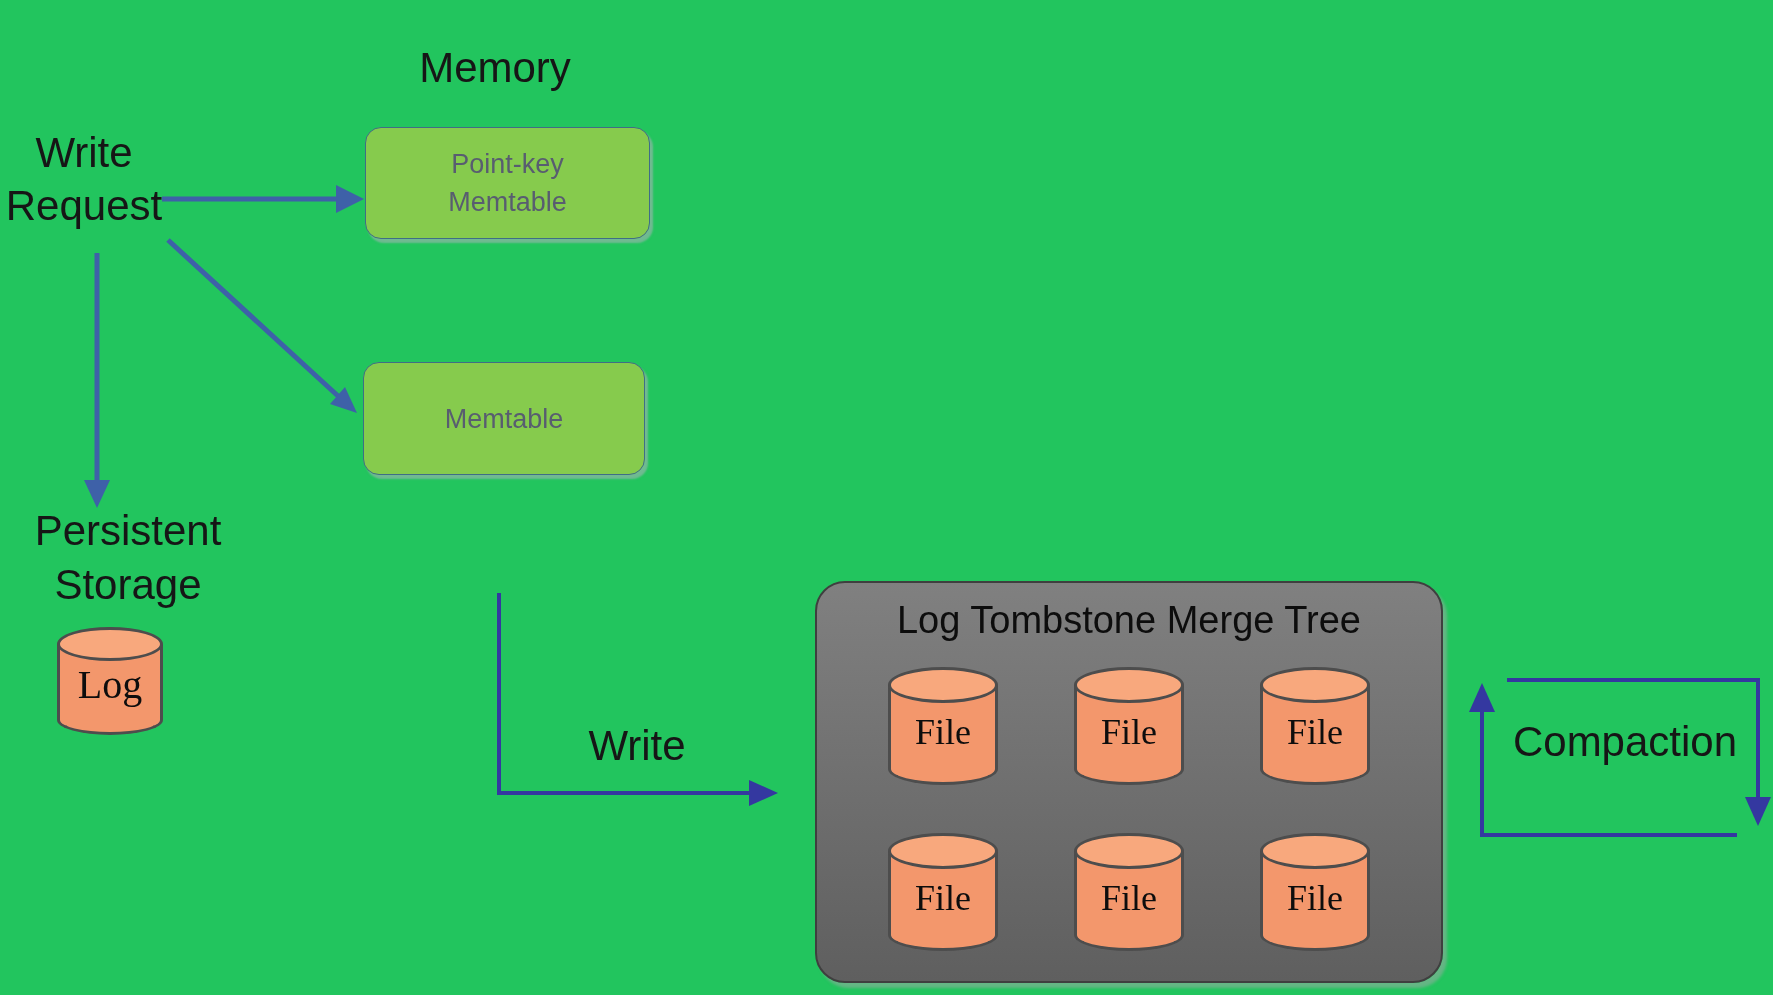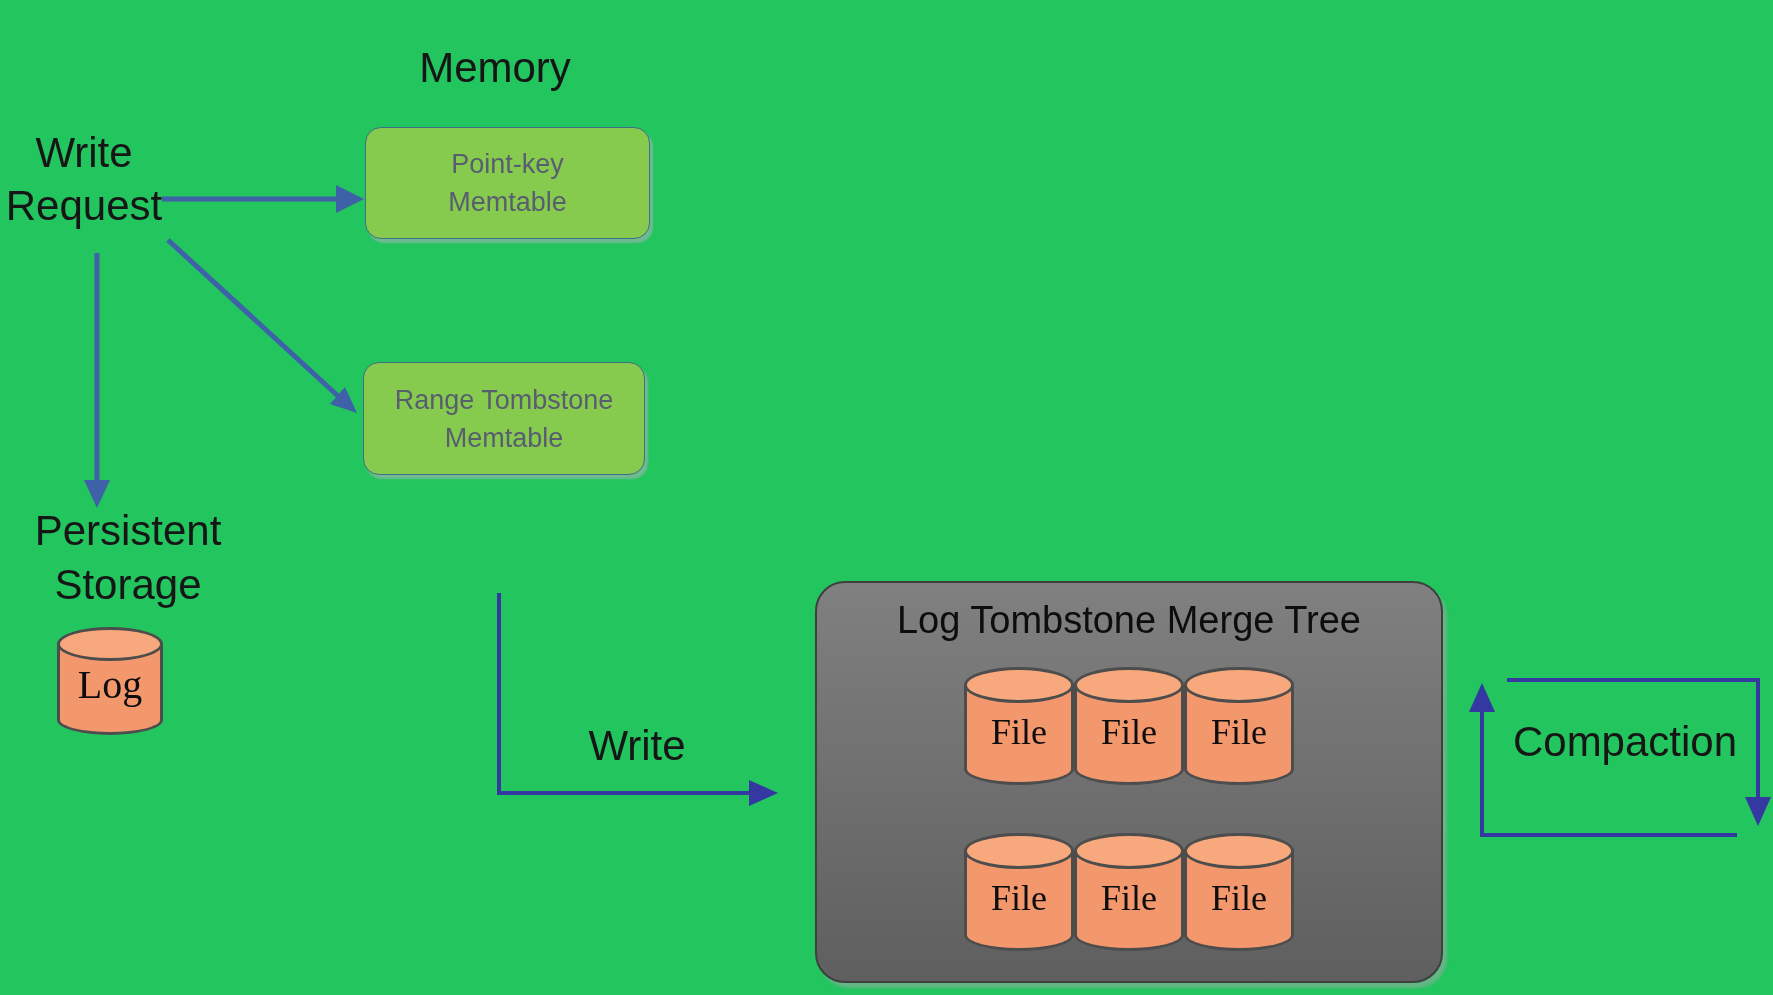--- a/index.html
+++ b/index.html
@@ -46,21 +46,21 @@
   .log-cyl .cyl-label{ top:34px; font-size:40px; }
 
   .lsm {
     position:absolute; left:815px; top:581px; width:628px; height:402px; box-sizing:border-box;
     background:linear-gradient(180deg, var(--lsm_fill_top) 0%, var(--lsm_fill_bottom) 100%);
     border:2px solid var(--lsm_border); border-radius:30px;
     box-shadow:4px 5px 3px rgba(168,168,172,0.5);
   }
   .lsm-title { position:absolute; top:16px; left:0; width:100%; text-align:center;
                color:#0d0d0d; font-size:38px; white-space:nowrap; }
-  .lsm-row { position:absolute; left:0; right:0; display:flex; justify-content:center; }
+  .lsm-row { position:absolute; left:0; right:0; display:flex; justify-content:center; gap:76px; }
   .lsm-row.r1 { top:84px; }
   .lsm-row.r2 { top:250px; }
   .file-cyl { position:relative; width:110px; height:118px; }
   .file-cyl .cyl-body { top:18px; height:100px; border-radius:0 0 55px 55px / 0 0 16px 16px; }
   .file-cyl .cyl-top  { height:36px; }
   .file-cyl .cyl-label{ top:44px; font-size:36px; }
 </style>
 </head>
 <body>
 
@@ -99,21 +99,20 @@
     <div>Write</div>
     <div>Request</div>
   </div>
 
   <div class="membox pointkey">
     <div>Point-key</div>
     <div>Memtable</div>
   </div>
 
   <div class="membox range">
-    <div>Range Tombstone</div>
     <div>Memtable</div>
   </div>
 
   <div class="label persistent">
     <div>Persistent</div>
     <div>Storage</div>
   </div>
 
   <div class="cyl log-cyl">
     <div class="cyl-body"></div>

